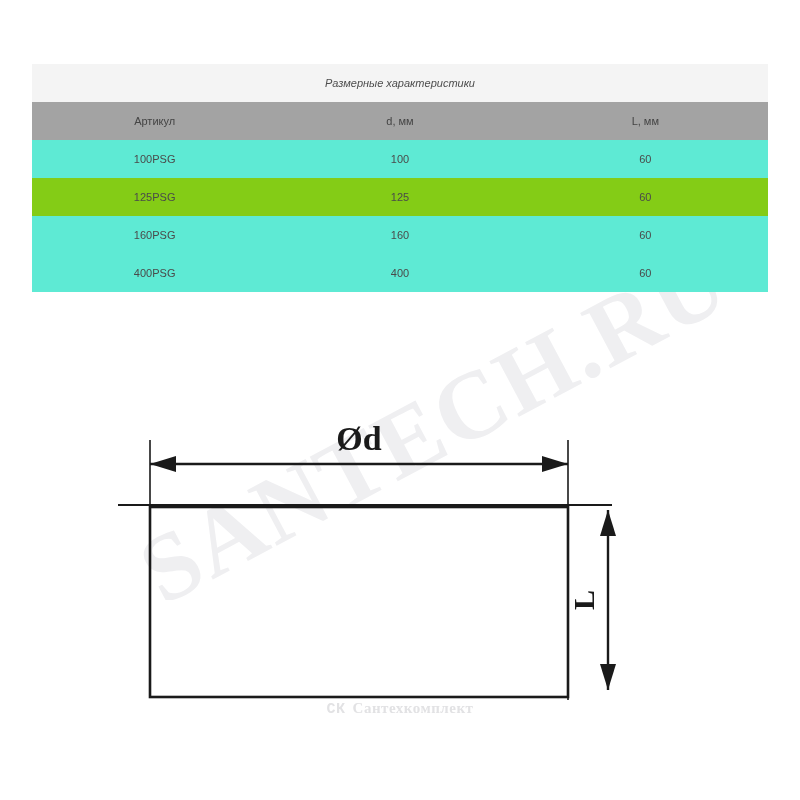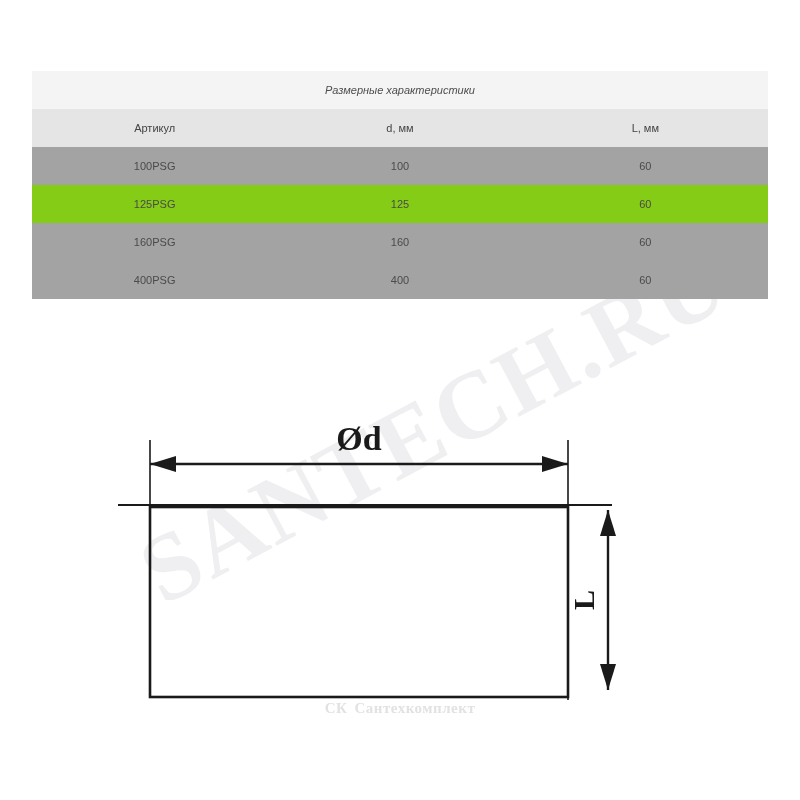--- a/index.html
+++ b/index.html
@@ -48,53 +48,54 @@
     font-size: 15px;
     letter-spacing: 0.5px;
     font-family: "Liberation Serif", serif;
     font-weight: bold;
     pointer-events: none;
   }
   .wm-bottom .mark {
     display: inline-block;
     margin-right: 7px;
     font-size: 15px;
+    font-family: Liberation Mono, monospace;
   }
 
   
   .table-wrap {
     position: absolute;
     left: 32px;
-    top: 71px;
+    top: 64px;
     width: 736px;
   }
   table.spec {
     width: 100%;
     border-collapse: collapse;
     table-layout: fixed;
   }
   table.spec td {
     height: 36px;
     font-size: 11px;
     text-align: center;
     vertical-align: middle;
     color: #4a4a4a;
     border: none;
   }
-  tr.row-odd td { background: #a3a3a3; }
+  tr.row-odd td { background: #5eead4; }
   tr.row-even td { background: #84cc16; }
   tr.title-row td {
     background: #f4f4f4;
     font-style: italic;
     font-size: 11px;
     color: #4d4d4d;
     height: 36px;
   }
   tr.head-row td {
-    background: #e5e5e5;
+    background: #a3a3a3;
     font-size: 11px;
     color: #444444;
     height: 36px;
   }
   td.c-art { width: 44%; }
   td.c-d   { width: 29%; }
   td.c-l   { width: 27%; }
 
   
   .drawing {

